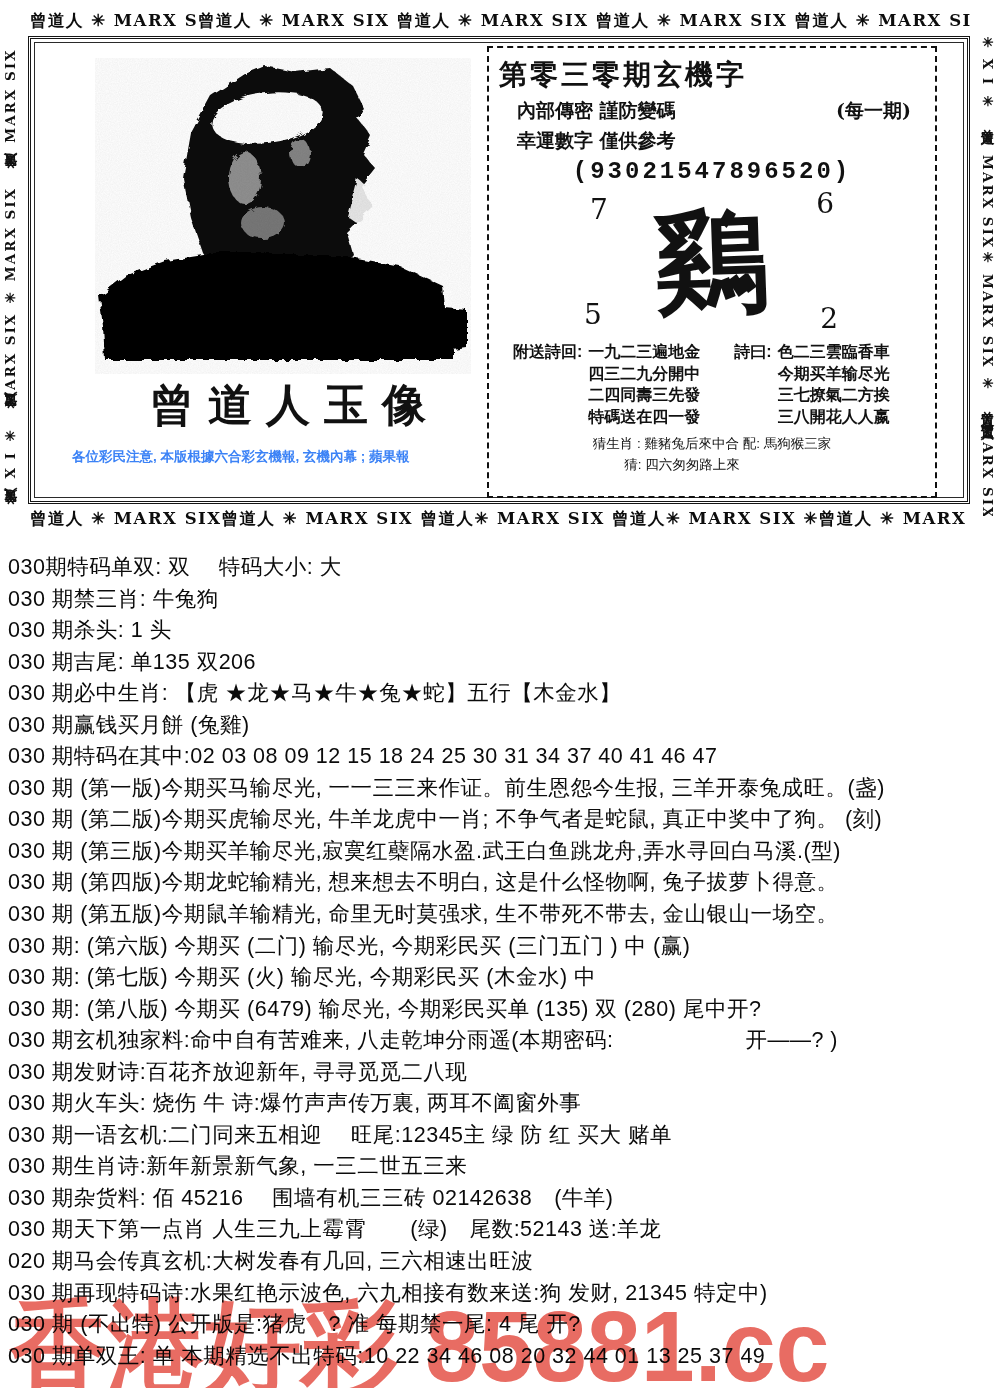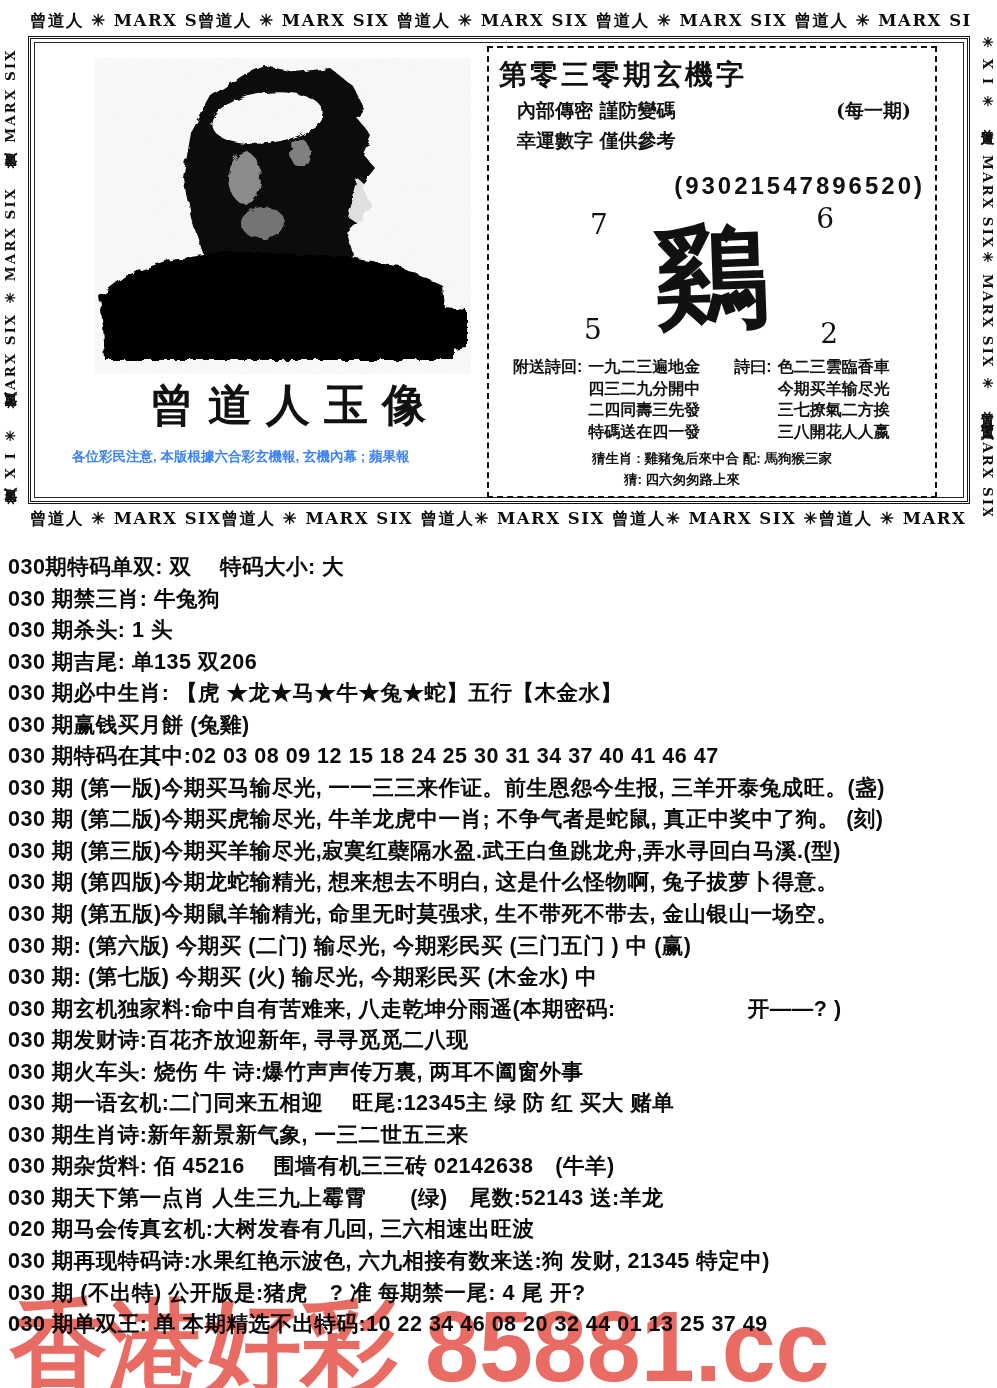--- a/index.html
+++ b/index.html
@@ -31,38 +31,38 @@
            line-height:22px; font-weight:bold; color:#3b82f6; }
 
   
   .panel { position:absolute; left:487px; top:46px; width:450px; height:452px;
            border:2px dashed #101010; padding:6px 10px; }
   .panel-title { text-align:left; font-family:"DejaVu Serif", serif; font-weight:bold;
                  font-size:28px; letter-spacing:3px; margin-top:2px; }
   .panel-row { display:flex; justify-content:space-between; font-size:19px; font-weight:bold;
                font-family:"DejaVu Serif", serif; margin:4px 14px 0 18px; }
   .panel-row:first-of-type { margin-top:14px; }
-  .panel-code { text-align:right; font-family:Liberation Sans, sans-serif; font-weight:bold;
-                font-size:24px; letter-spacing:3px; margin-top:18px; }
+  .panel-code { text-align:center; font-family:Liberation Mono, monospace; font-weight:bold;
+                font-size:24px; letter-spacing:3px; margin-top:4px; }
   .zodiac-wrap { position:relative; width:300px; height:140px; margin:6px auto 0 auto; }
   .zodiac-char { position:absolute; left:50%; top:50%; transform:translate(-50%,-50%) rotate(-2deg);
                  font-family:"DejaVu Serif", serif; font-weight:bold; font-size:112px; line-height:1; }
   .zn { position:absolute; font-family:"DejaVu Serif", serif; font-size:28px; }
   .zn-tl { left:28px; top:2px; } .zn-tr { right:28px; top:-4px; }
   .zn-bl { left:22px; bottom:0px; } .zn-br { right:24px; bottom:-4px; }
   .verses { display:flex; margin-top:10px; font-size:16px; font-weight:bold; line-height:21.5px; }
   .verse-label { white-space:nowrap; margin-right:6px; }
   .verse-col1 { margin-left:14px; display:flex; }
   .verse-col2 { margin-left:34px; display:flex; }
-  .guess { text-align:center; font-size:13.5px; font-weight:bold; margin-top:8px; }
+  .guess { text-align:center; font-size:13.5px; font-weight:normal; margin-top:8px; }
   .guess2 { margin-top:3px; margin-right:60px; }
 
   
   .body-lines { position:absolute; left:8px; top:552px; width:986px; }
-  .body-line { height:31.55px; line-height:31.55px; font-size:21.5px; font-weight:700;
+  .body-line { height:31.55px; line-height:31.55px; font-size:21.5px; font-weight:400;
                white-space:nowrap; overflow:hidden; letter-spacing:0.5px; color:#0b0b0b; }
 
   
   .watermark { position:absolute; left:10px; top:1283px; width:985px; white-space:nowrap;
                font-size:97px; font-weight:bold; letter-spacing:0px;
                mix-blend-mode:multiply; opacity:0.8; transform:scaleY(1.04); }
 </style>
 </head>
 <body>
 
@@ -165,20 +165,21 @@
       <div class="body-line">030 期必中生肖: 【虎 ★龙★马★牛★兔★蛇】五行【木金水】</div>
       <div class="body-line">030 期赢钱买月餅 (兔雞)</div>
       <div class="body-line">030 期特码在其中:02 03 08 09 12 15 18 24 25 30 31 34 37 40 41 46 47</div>
       <div class="body-line">030 期 (第一版)今期买马输尽光, 一一三三来作证。前生恩怨今生报, 三羊开泰兔成旺。(盏)</div>
       <div class="body-line">030 期 (第二版)今期买虎输尽光, 牛羊龙虎中一肖; 不争气者是蛇鼠, 真正中奖中了狗。 (刻)</div>
       <div class="body-line">030 期 (第三版)今期买羊输尽光,寂寞红蘗隔水盈.武王白鱼跳龙舟,弄水寻回白马溪.(型)</div>
       <div class="body-line">030 期 (第四版)今期龙蛇输精光, 想来想去不明白, 这是什么怪物啊, 兔子拔萝卜得意。</div>
       <div class="body-line">030 期 (第五版)今期鼠羊输精光, 命里无时莫强求, 生不带死不带去, 金山银山一场空。</div>
       <div class="body-line">030 期: (第六版) 今期买 (二门) 输尽光, 今期彩民买 (三门五门 )  中  (赢)</div>
       <div class="body-line">030 期: (第七版) 今期买 (火) 输尽光, 今期彩民买 (木金水)  中</div>
+      <div class="body-line">030 期: (第八版) 今期买 (6479) 输尽光, 今期彩民买单 (135)  双 (280)  尾中开?</div>
       <div class="body-line">030 期玄机独家料:命中自有苦难来, 八走乾坤分雨遥(本期密码:　　　　　　开——? )</div>
       <div class="body-line">030 期发财诗:百花齐放迎新年, 寻寻觅觅二八现</div>
       <div class="body-line">030 期火车头: 烧伤 牛 诗:爆竹声声传万裏, 两耳不阖窗外事</div>
       <div class="body-line">030 期一语玄机:二门同来五相迎　 旺尾:12345主 绿 防 红 买大 赌单</div>
       <div class="body-line">030 期生肖诗:新年新景新气象, 一三二世五三来</div>
       <div class="body-line">030 期杂货料: 佰  45216　 围墙有机三三砖 02142638　(牛羊)</div>
       <div class="body-line">030 期天下第一点肖 人生三九上霉霄　　(绿)　尾数:52143 送:羊龙</div>
       <div class="body-line">020 期马会传真玄机:大树发春有几回, 三六相速出旺波</div>
       <div class="body-line">030 期再现特码诗:水果红艳示波色, 六九相接有数来送:狗 发财, 21345 特定中)</div>
       <div class="body-line">030 期 (不出特) 公开版是:猪虎　? 准 每期禁一尾: 4 尾 开?</div>

